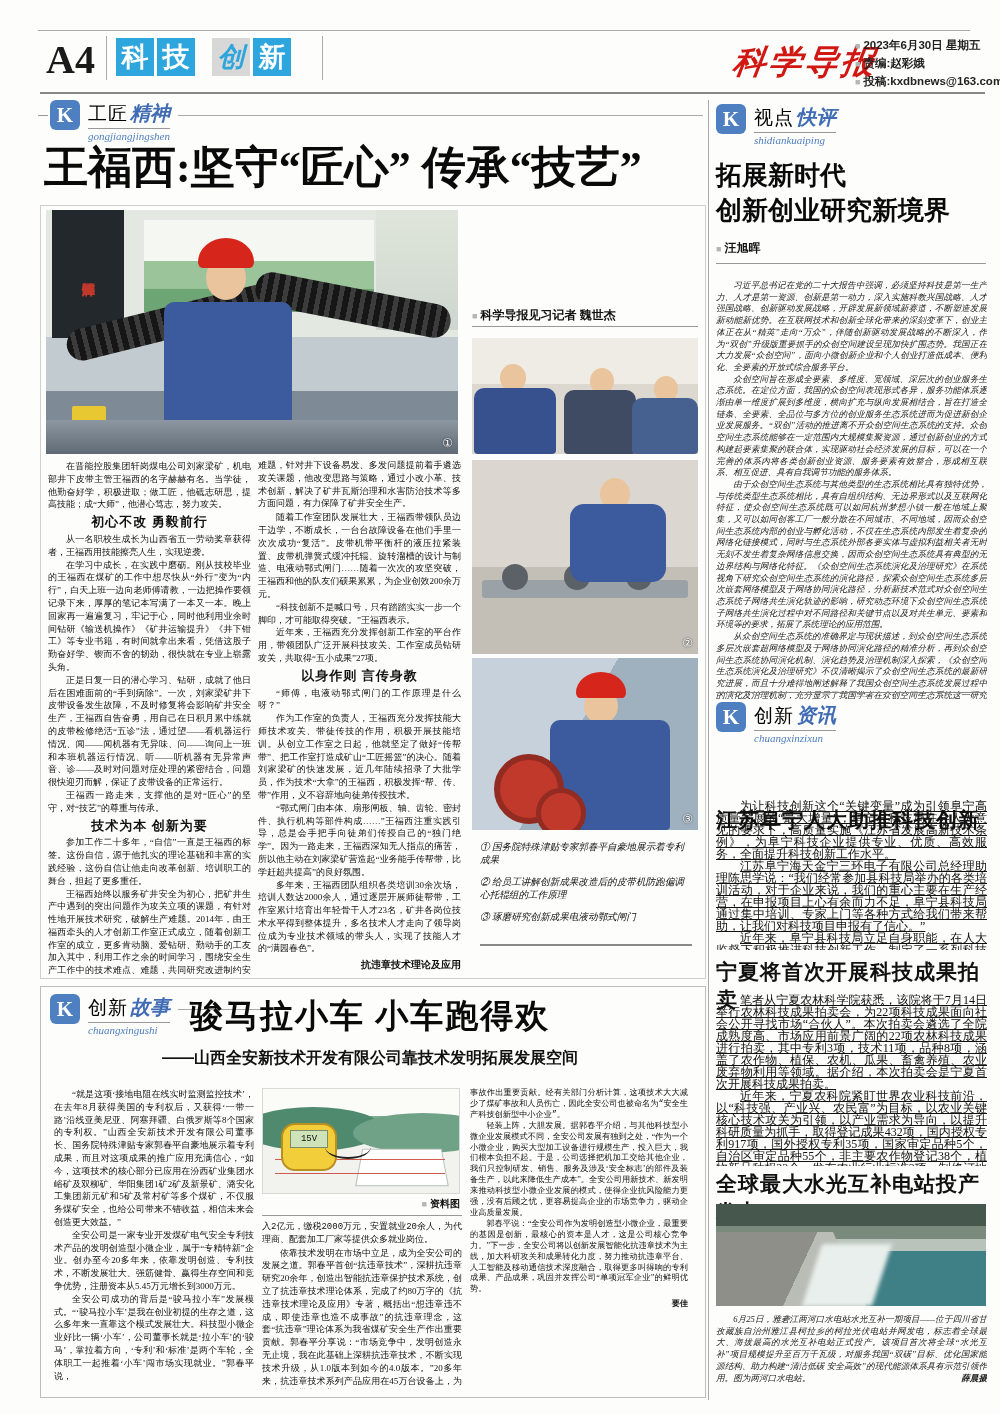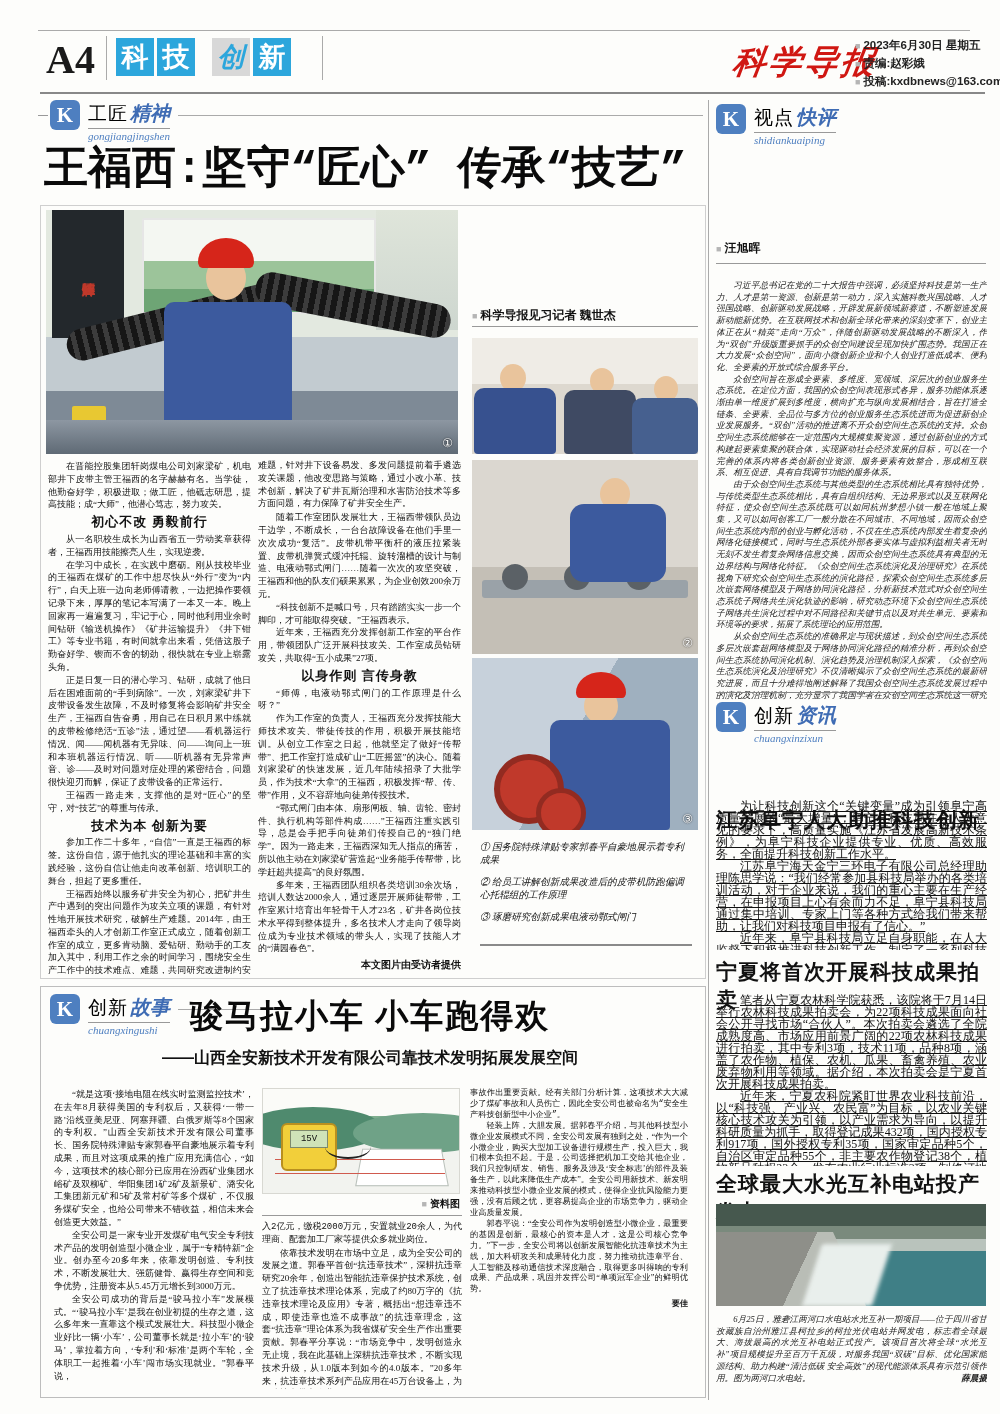--- a/index.html
+++ b/index.html
@@ -74,21 +74,21 @@
   <div class="abs badge" style="left:38px;top:100px;width:665px;">
     <span class="badge-dash"></span>
     <span class="k-icon">K</span>
     <span class="badge-text">
       <span><span class="badge-main">工匠</span><span class="badge-script">精神</span></span>
       <span class="badge-pinyin">gongjiangjingshen</span>
     </span>
     <span class="badge-rule"></span>
   </div>
 
-  <div class="abs" style="left:44px;top:138px;width:655px;font-family:Liberation Mono, monospace;font-weight:900;font-size:44px;letter-spacing:0px;color:#0a0a0a;white-space:nowrap;">王福西:坚守“匠心” 传承“技艺”</div>
+  <div class="abs" style="left:44px;top:138px;width:655px;font-family:Liberation Serif, serif;font-weight:900;font-size:44px;letter-spacing:0px;color:#0a0a0a;white-space:nowrap;">王福西:坚守“匠心” 传承“技艺”</div>
 
   <div class="abs" style="left:40px;top:205px;width:664px;height:772px;border:1px solid #cfcfcf;"></div>
 
   <div class="ph" style="left:46px;top:210px;width:412px;height:244px;background:linear-gradient(#e3e9e0 0 52%,#c2cbd0 52% 74%,#7e8a96 74% 100%);">
     <div class="abs" style="left:6px;top:0;width:72px;height:128px;background:#23282c;">
       <div style="writing-mode:vertical-rl;color:#c0392b;font-size:13px;font-weight:bold;margin:8px auto 0;text-align:center;height:110px;">匠铸辉煌</div>
     </div>
     <div class="abs" style="left:96px;top:8px;width:230px;height:92px;background:linear-gradient(#f4f7f2 0 45%,#9cc49a 45% 75%,#6ea575 75% 100%);border:2px solid #e6e6e6;border-radius:2px;"></div>
     <div class="abs" style="left:330px;top:0;width:82px;height:120px;background:linear-gradient(#dfe5da,#cdd6cf);"></div>
     <div class="roller" style="left:18px;top:96px;width:218px;height:32px;transform:rotate(-14deg);"></div>
@@ -127,21 +127,21 @@
       <p class="para noindent">难题，针对井下设备易发、多发问题提前着手遴选攻关课题，他改变思路与策略，通过小改小革、技术创新，解决了矿井瓦斯治理和水害防治技术等多方面问题，有力保障了矿井安全生产。</p>
       <p class="para">随着工作室团队发展壮大，王福西带领队员边干边学，不断成长，一台台故障设备在他们手里一次次成功“复活”。皮带机带平衡杆的液压拉紧装置、皮带机弹簧式缓冲托辊、旋转溜槽的设计与制造、电液动鄂式闸门……随着一次次的攻坚突破，王福西和他的队友们硕果累累，为企业创效200余万元。</p>
       <p class="para">“科技创新不是喊口号，只有踏踏实实一步一个脚印，才可能取得突破。”王福西表示。</p>
       <p class="para">近年来，王福西充分发挥创新工作室的平台作用，带领团队广泛开展科技攻关、工作室成员钻研攻关，共取得“五小成果”27项。</p>
       <h4 class="subhead">以身作则 言传身教</h4>
       <p class="para">“师傅，电液动鄂式闸门的工作原理是什么呀？”</p>
       <p class="para">作为工作室的负责人，王福西充分发挥技能大师技术攻关、带徒传技的作用，积极开展技能培训。从创立工作室之日起，他就坚定了做好“传帮带”、把工作室打造成矿山“工匠摇篮”的决心。随着刘家梁矿的快速发展，近几年陆续招录了大批学员，作为技术“大拿”的王福西，积极发挥“帮、传、带”作用，义不容辞地向徒弟传授技术。</p>
       <p class="para">“鄂式闸门由本体、扇形闸板、轴、齿轮、密封件、执行机构等部件构成……”王福西注重实践引导，总是会手把手向徒弟们传授自己的“独门绝学”。因为一路走来，王福西深知无人指点的痛苦，所以他主动在刘家梁矿营造起“业务能手传帮带，比学赶超共提高”的良好氛围。</p>
       <p class="para">多年来，王福西团队组织各类培训30余次场，培训人数达2000余人，通过逐层开展师徒帮带，工作室累计培育出年轻骨干人才23名，矿井各岗位技术水平得到整体提升，多名技术人才走向了领导岗位成为专业技术领域的带头人，实现了技能人才的“满园春色”。</p>
     </div>
-  <div class="abs credit" style="left:258px;top:954px;width:203px;font-size:10px;">本文图片由受访者提供</div>
+  <div class="abs credit" style="left:258px;top:954px;width:203px;font-size:10px;">抗违章技术理论及应用</div>
 
   <div class="ph" style="left:472px;top:460px;width:226px;height:194px;background:linear-gradient(#dbd7d0 0 55%,#c4bfb6 55% 100%);">
     <div class="abs" style="left:10px;top:120px;width:206px;height:18px;background:#9aa2a8;border-radius:3px;"></div>
     <div class="abs" style="left:30px;top:104px;width:26px;height:26px;border-radius:50%;background:#5b6166;"></div>
     <div class="abs" style="left:92px;top:104px;width:26px;height:26px;border-radius:50%;background:#5b6166;"></div>
     <div class="abs" style="left:154px;top:104px;width:26px;height:26px;border-radius:50%;background:#5b6166;"></div>
     <div class="head" style="left:128px;top:18px;width:30px;height:32px;"></div>
     <div class="figure" style="left:98px;top:44px;width:96px;height:78px;background:#3c5a9e;border-radius:14px;"></div>
     <div class="ph-num">②</div>
   </div>
@@ -161,20 +161,24 @@
       <p class="photo-cap">③ 琢磨研究创新成果电液动鄂式闸门</p>
     </div>
 
   <div class="abs badge" style="left:714px;top:104px;width:272px;">
     <span class="k-icon">K</span>
     <span class="badge-text">
       <span><span class="badge-main">视点</span><span class="badge-script">快评</span></span>
       <span class="badge-pinyin">shidiankuaiping</span>
     </span>
   </div>
+  <div class="abs" style="left:716px;top:158px;width:272px;font-family:'Liberation Sans','DejaVu Sans',sans-serif;font-weight:900;font-size:26px;line-height:35px;color:#0a0a0a;">
+    <div>拓展新时代</div>
+    <div>创新创业研究新境界</div>
+  </div>
   <div class="abs" style="left:716px;top:240px;width:270px;border-bottom:1px solid #999;padding-bottom:6px;font-family:'Liberation Sans',sans-serif;font-weight:bold;font-size:12px;"><span class="sq">■</span><span>汪旭晖</span></div>
   <div class="abs body-86 kaiti" style="left:716px;top:266px;width:271px;height:420px;margin-top:14px;">
       <p class="para">习近平总书记在党的二十大报告中强调，必须坚持科技是第一生产力、人才是第一资源、创新是第一动力，深入实施科教兴国战略、人才强国战略、创新驱动发展战略，开辟发展新领域新赛道，不断塑造发展新动能新优势。在互联网技术和创新全球化带来的深刻变革下，创业主体正在从“精英”走向“万众”，伴随创新驱动发展战略的不断深入，作为“双创”升级版重要抓手的众创空间建设呈现加快扩围态势。我国正在大力发展“众创空间”，面向小微创新企业和个人创业打造低成本、便利化、全要素的开放式综合服务平台。</p>
       <p class="para">众创空间旨在形成全要素、多维度、宽领域、深层次的创业服务生态系统。在定位方面，我国的众创空间表现形式各异，服务功能体系逐渐由单一维度扩展到多维度，横向扩充与纵向发展相结合，旨在打造全链条、全要素、全品位与多方位的创业服务生态系统进而为促进新创企业发展服务。“双创”活动的推进离不开众创空间生态系统的支持。众创空间生态系统能够在一定范围内大规模集聚资源，通过创新创业的方式构建起要素集聚的联合体，实现驱动社会经济发展的目标，可以在一个完善的体系内将各类创新创业资源、服务要素有效整合，形成相互联系、相互促进、具有自我调节功能的服务体系。</p>
       <p class="para">由于众创空间生态系统与其他类型的生态系统相比具有独特优势，与传统类型生态系统相比，具有自组织结构、无边界形式以及互联网化特征，使众创空间生态系统既可以如同杭州梦想小镇一般在地域上聚集，又可以如同创客工厂一般分散在不同城市、不同地域，因而众创空间生态系统内部的创业与孵化活动，不仅在生态系统内部发生着复杂的网络化链接模式，同时与生态系统外部各要实体与虚拟利益相关者无时无刻不发生着复杂网络信息交换，因而众创空间生态系统具有典型的无边界结构与网络化特征。《众创空间生态系统演化及治理研究》在系统视角下研究众创空间生态系统的演化路径，探索众创空间生态系统多层次嵌套网络模型及于网络协同演化路径，分析新技术范式对众创空间生态系统子网络共生演化轨迹的影响，研究动态环境下众创空间生态系统子网络共生演化过程中对不同路径和关键节点以及对共生单元、要素和环境等的要求，拓展了系统理论的应用范围。</p>
       <p class="para">从众创空间生态系统的准确界定与现状描述，到众创空间生态系统多层次嵌套超网络模型及于网络协同演化路径的精准分析，再到众创空间生态系统协同演化机制、演化趋势及治理机制深入探索，《众创空间生态系统演化及治理研究》不仅清晰揭示了众创空间生态系统的最新研究进展，而且十分难得地阐述解释了我国众创空间生态系统发展过程中的演化及治理机制，充分显示了我国学者在众创空间生态系统这一研究领域中的宽阔视野。</p>
     </div>
 
   <div class="abs" style="left:716px;top:692px;width:270px;height:1px;background:#888;"></div>
 
@@ -226,21 +230,21 @@
       <p class="para">全安公司成功的背后是“骏马拉小车”发展模式。“‘骏马拉小车’是我在创业初提的生存之道，这么多年来一直靠这个模式发展壮大。科技型小微企业好比一辆‘小车’，公司董事长就是‘拉小车’的‘骏马’，掌拉着方向，‘专利’和‘标准’是两个车轮，全体职工一起推着‘小车’闯市场实现就业。”郭春平说，</p>
     </div>
 
   <div class="abs" style="left:262px;top:1088px;width:200px;">
     <div class="ph" style="position:relative;width:196px;height:104px;background:linear-gradient(#fbfbf8 0 26%,#7fae8f 26% 52%,#f2f3ef 52% 100%);border:1px solid #d8d8d2;">
       <div class="abs" style="left:-20px;top:18px;width:140px;height:44px;border-radius:50%;background:#4f8a6e;"></div>
       <div class="abs" style="left:90px;top:24px;width:140px;height:40px;border-radius:50%;background:#6fa287;"></div>
       <div class="abs" style="left:96px;top:56px;width:84px;height:40px;background:#ffffff;border:1px solid #b9c0ba;transform:perspective(120px) rotateX(28deg);"></div>
       <div class="abs" style="left:12px;top:70px;width:170px;height:1px;background:#d05a4e;"></div>
       <div class="abs" style="left:12px;top:84px;width:170px;height:1px;background:#d05a4e;"></div>
-      <div class="abs" style="left:18px;top:34px;width:52px;height:44px;background:#f2cf3a;border:2px solid #b98f1f;border-radius:6px;">
+      <div class="abs" style="left:18px;top:34px;width:52px;height:44px;background:#f2cf3a;border:2px solid #b98f1f;border-radius:14px;">
         <div style="margin:5px auto 0;width:36px;height:16px;background:#cfe3b8;border:1px solid #7d8a6d;font-size:9px;line-height:16px;text-align:center;font-family:'Liberation Mono','DejaVu Sans Mono',monospace;">15V</div>
       </div>
       <div class="abs" style="left:62px;top:46px;width:46px;height:22px;border-bottom:2px solid #222;border-radius:0 0 50% 50%;"></div>
     </div>
     <div style="text-align:right;font-size:10px;font-weight:bold;font-family:'Liberation Sans',sans-serif;border-bottom:1px solid #999;padding:3px 2px 4px;margin-bottom:5px;"><span class="sq">■</span><span>资料图</span></div>
     <div class="body-9" style="width:200px;height:168px;">
         <p class="para noindent">入2亿元，缴税2000万元，安置就业20余人，为代理商、配套加工厂家等提供众多就业岗位。</p>
         <p class="para">依靠技术发明在市场中立足，成为全安公司的发展之道。郭春平首创“抗违章技术”，深耕抗违章研究20余年，创造出智能抗违章保护技术系统，创立了抗违章技术理论体系，完成了约80万字的《抗违章技术理论及应用》专著，概括出“想违章违不成，即使违章也造不成事故”的抗违章理念，这套“抗违章”理论体系为我省煤矿安全生产作出重要贡献。郭春平分享说：“市场竞争中，发明创造永无止境，我在此基础上深耕抗违章技术，不断实现技术升级，从1.0版本到如今的4.0版本。”20多年来，抗违章技术系列产品应用在45万台设备上，为预防违章带电作业</p>
       </div>
   </div>

